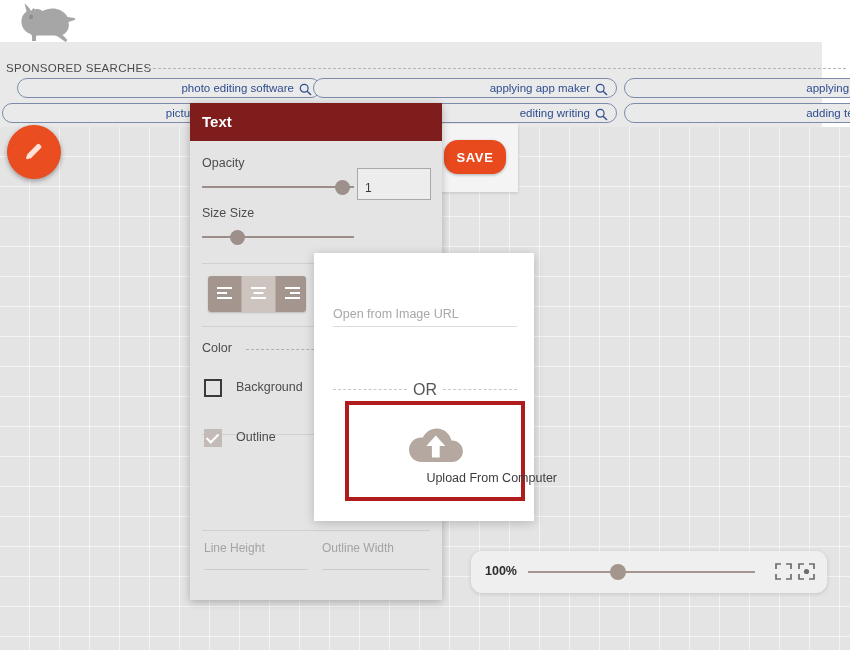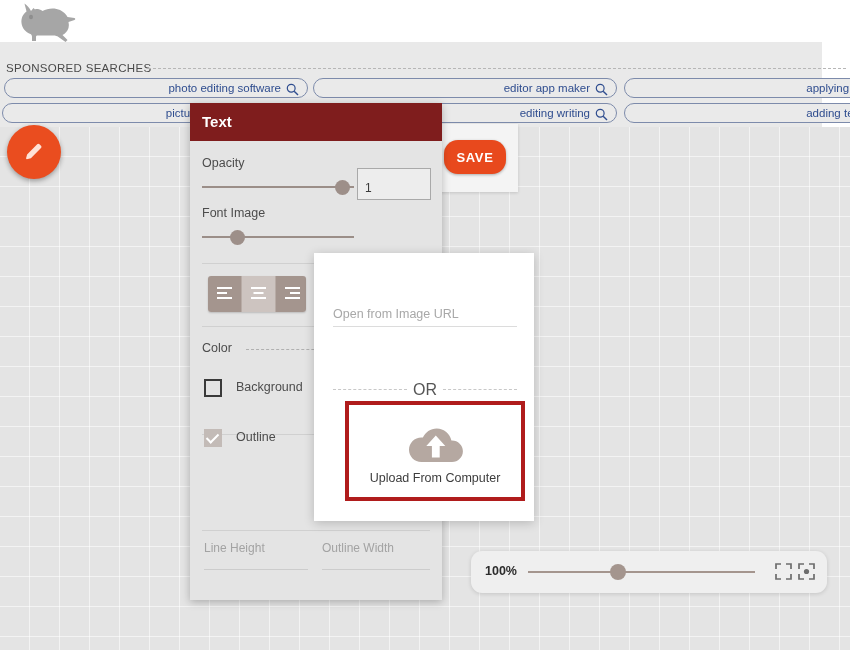--- a/index.html
+++ b/index.html
@@ -263,22 +263,22 @@
     background: #ffffff;
     box-sizing: border-box;
     cursor: pointer;
   }
   .upload-cloud {
     position: absolute; left: 50%; top: 12px;
     transform: translateX(-50%);
   }
   .upload-text {
     position: absolute; left: 0; top: 66px;
-    width: 100%; text-align: center;
-    font-size: 12.5px; color: #3d3d3d;
+    width: 100%; text-align: right;
+    font-size: 12.5px; color: #3d3d3d; padding-left: 36px;
   }
 
   
   .zoom-bar {
     position: absolute; left: 471px; top: 551px;
     width: 356px; height: 42px;
     background: #efefef;
     box-shadow: 0 1px 4px rgba(0,0,0,0.14);
     border-radius: 11px;
   }
@@ -314,31 +314,31 @@
         <ellipse cx="13" cy="15" rx="2" ry="2.2" fill="#8e8e8e"></ellipse>
       </svg>
     </div>
   </div>
 
   <div class="ads-band">
     <div class="ads-label">SPONSORED SEARCHES</div>
     <div class="ads-label-rule"></div>
 
     <div class="ad-row row1">
-      <div class="ad-pill" style="left:4px;width:304px;">
+      <div class="ad-pill" style="left:17px;width:304px;">
         <span class="ad-text">photo editing software</span>
         <span class="ad-magnifier">
           <svg width="13" height="13" viewBox="0 0 13 13">
             <circle cx="5.2" cy="5.2" r="3.9" fill="none" stroke="#2f4d8f" stroke-width="1.2"></circle>
             <line x1="8.2" y1="8.2" x2="12" y2="12" stroke="#2f4d8f" stroke-width="1.4"></line>
           </svg>
         </span>
       </div>
       <div class="ad-pill" style="left:313px;width:304px;">
-        <span class="ad-text">editor app maker</span>
+        <span class="ad-text">applying app maker</span>
         <span class="ad-magnifier">
           <svg width="13" height="13" viewBox="0 0 13 13">
             <circle cx="5.2" cy="5.2" r="3.9" fill="none" stroke="#2f4d8f" stroke-width="1.2"></circle>
             <line x1="8.2" y1="8.2" x2="12" y2="12" stroke="#2f4d8f" stroke-width="1.4"></line>
           </svg>
         </span>
       </div>
       <div class="ad-pill no-icon" style="left:624px;width:300px;">
         <span class="ad-text">applying for passport</span>
       </div>
@@ -391,21 +391,21 @@
     <div class="panel-body">
 
       <div class="slider-group opacity">
         <div class="slider-label">Opacity</div>
         <div class="slider-track"></div>
         <div class="slider-thumb opacity-thumb"></div>
         <input class="slider-value" value="1" style="">
       </div>
 
       <div class="slider-group fontsize">
-        <div class="slider-label">Font Image</div>
+        <div class="slider-label">Size Size</div>
         <div class="slider-track"></div>
         <div class="slider-thumb fontsize-thumb"></div>
       </div>
 
       <div class="panel-divider d1"></div>
 
       <div class="align-group">
         <div class="align-btn">
           <svg width="33" height="36" viewBox="0 0 33 36">
             <rect x="9" y="11" width="15" height="2" fill="#fff"></rect>

